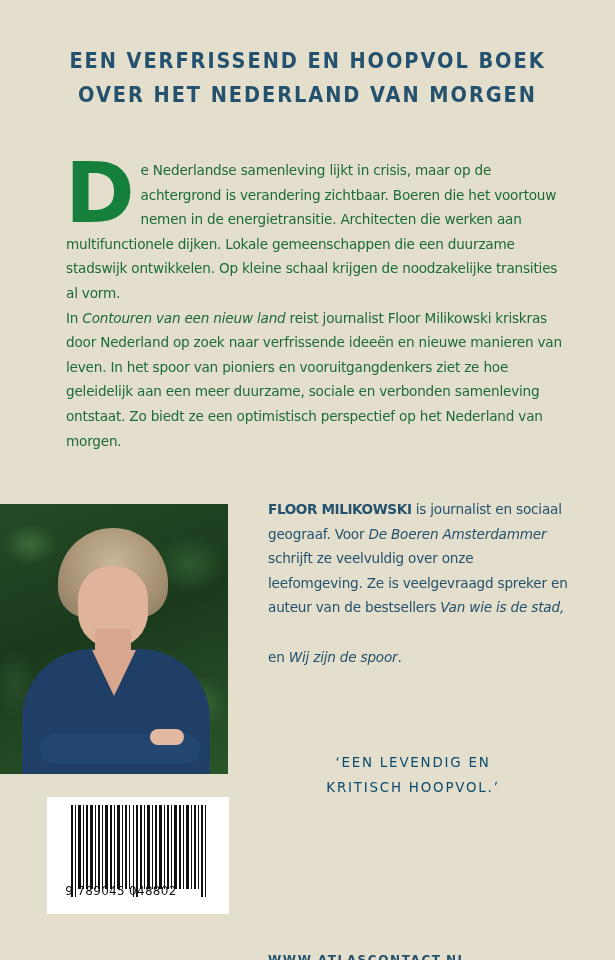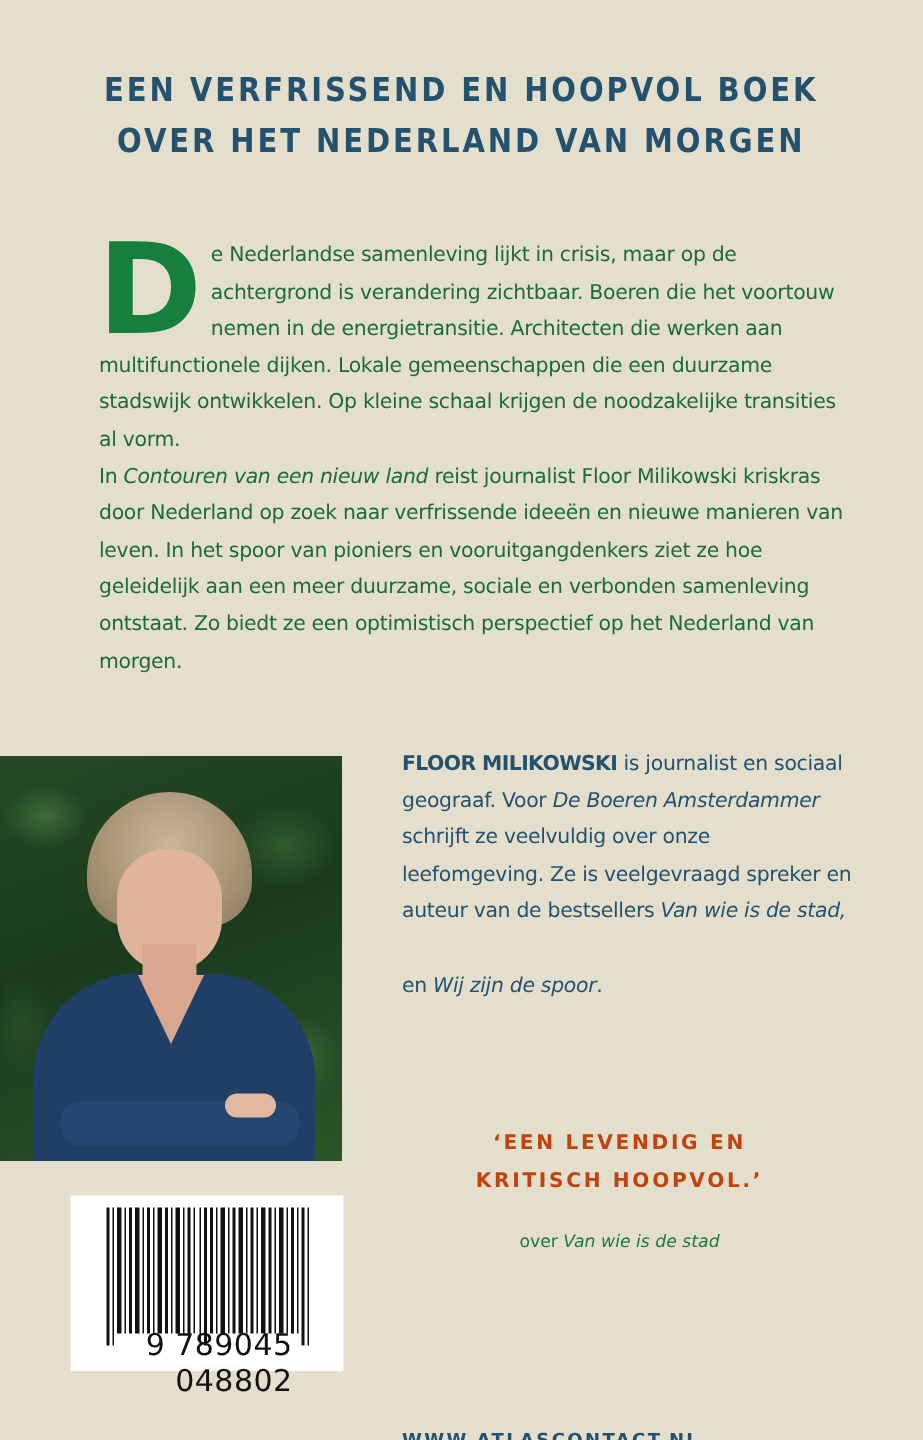--- a/index.html
+++ b/index.html
@@ -98,23 +98,23 @@
     line-height: 24.6px;
     letter-spacing: -0.2px;
   }
   .bio p { margin: 0; }
   .bio b { font-weight: bold; letter-spacing: -0.4px; }
   .bio i { font-style: italic; }
 
   .quote {
     position: absolute; left: 268px; top: 750px; width: 290px;
     text-align: center;
-    color: #c2410c;
-    font-family: "DejaVu Sans", sans-serif;
-    font-weight: bold;
+    color: #0c4a6e;
+    font-family: "DejaVu Sans", sans-serif;
+    font-weight: normal;
     font-size: 13.4px;
     line-height: 25px;
     letter-spacing: 1.8px;
   }
   .rating {
     position: absolute; left: 268px; top: 817px; width: 290px;
     text-align: center;
     color: #1c7a3b;
     font-family: "DejaVu Sans", sans-serif;
     font-size: 11.5px;
@@ -123,23 +123,23 @@
   .rating .dots { letter-spacing: 1px; font-size: 9px; vertical-align: 1px; }
   .rating .src { font-weight: bold; font-style: italic; }
   .rating .about { font-style: italic; }
 
   .barcode {
     position: absolute; left: 47px; top: 797px; width: 182px; height: 117px;
     background: #ffffff;
   }
   .barcode svg { position: absolute; left: 0; top: 0; }
   .barcode .digits {
-    position: absolute; left: 0; top: 87px; width: 148px; text-align: right;
-    font-family: "DejaVu Sans", sans-serif;
-    font-size: 20px; color: #111; letter-spacing: 0.3px;
+    position: absolute; left: 0; top: 87px; width: 148px; text-align: center;
+    font-family: "DejaVu Sans", sans-serif;
+    font-size: 12px; color: #111; letter-spacing: 0.3px;
     background: transparent;
   }
 
   .website {
     position: absolute; left: 268px; top: 953px;
     color: #24516e;
     font-family: "DejaVu Sans", sans-serif;
     font-weight: bold;
     font-size: 12px;
     letter-spacing: 1.6px;
@@ -173,21 +173,20 @@
 <div class="bio">
   <p><b>FLOOR MILIKOWSKI</b><span> is journalist en sociaal geograaf. Voor </span><i>De Boeren Amsterdammer</i><span> schrijft ze veelvuldig over onze leefomgeving. Ze is veelgevraagd spreker en auteur van de bestsellers </span><i>Van wie is de stad,</i><br><br><span> en </span><i>Wij zijn de spoor</i><span>.</span></p>
 </div>
 
 <div class="quote">
   <div>‘EEN LEVENDIG EN</div>
   <div>KRITISCH HOOPVOL.’</div>
 </div>
 
 <div class="rating">
-  <div><span>over </span><span class="about">Van wie is de stad</span></div>
 </div>
 
 <div class="barcode">
   <svg width="182" height="117" viewBox="0 0 182 117">
     <g fill="#111">
       <rect x="24" y="8" width="2" height="92"></rect>
         <rect x="28" y="8" width="1" height="92"></rect>
       <rect x="31" y="8" width="3" height="84"></rect>
         <rect x="36" y="8" width="1" height="84"></rect>
       <rect x="39" y="8" width="2" height="84"></rect>

